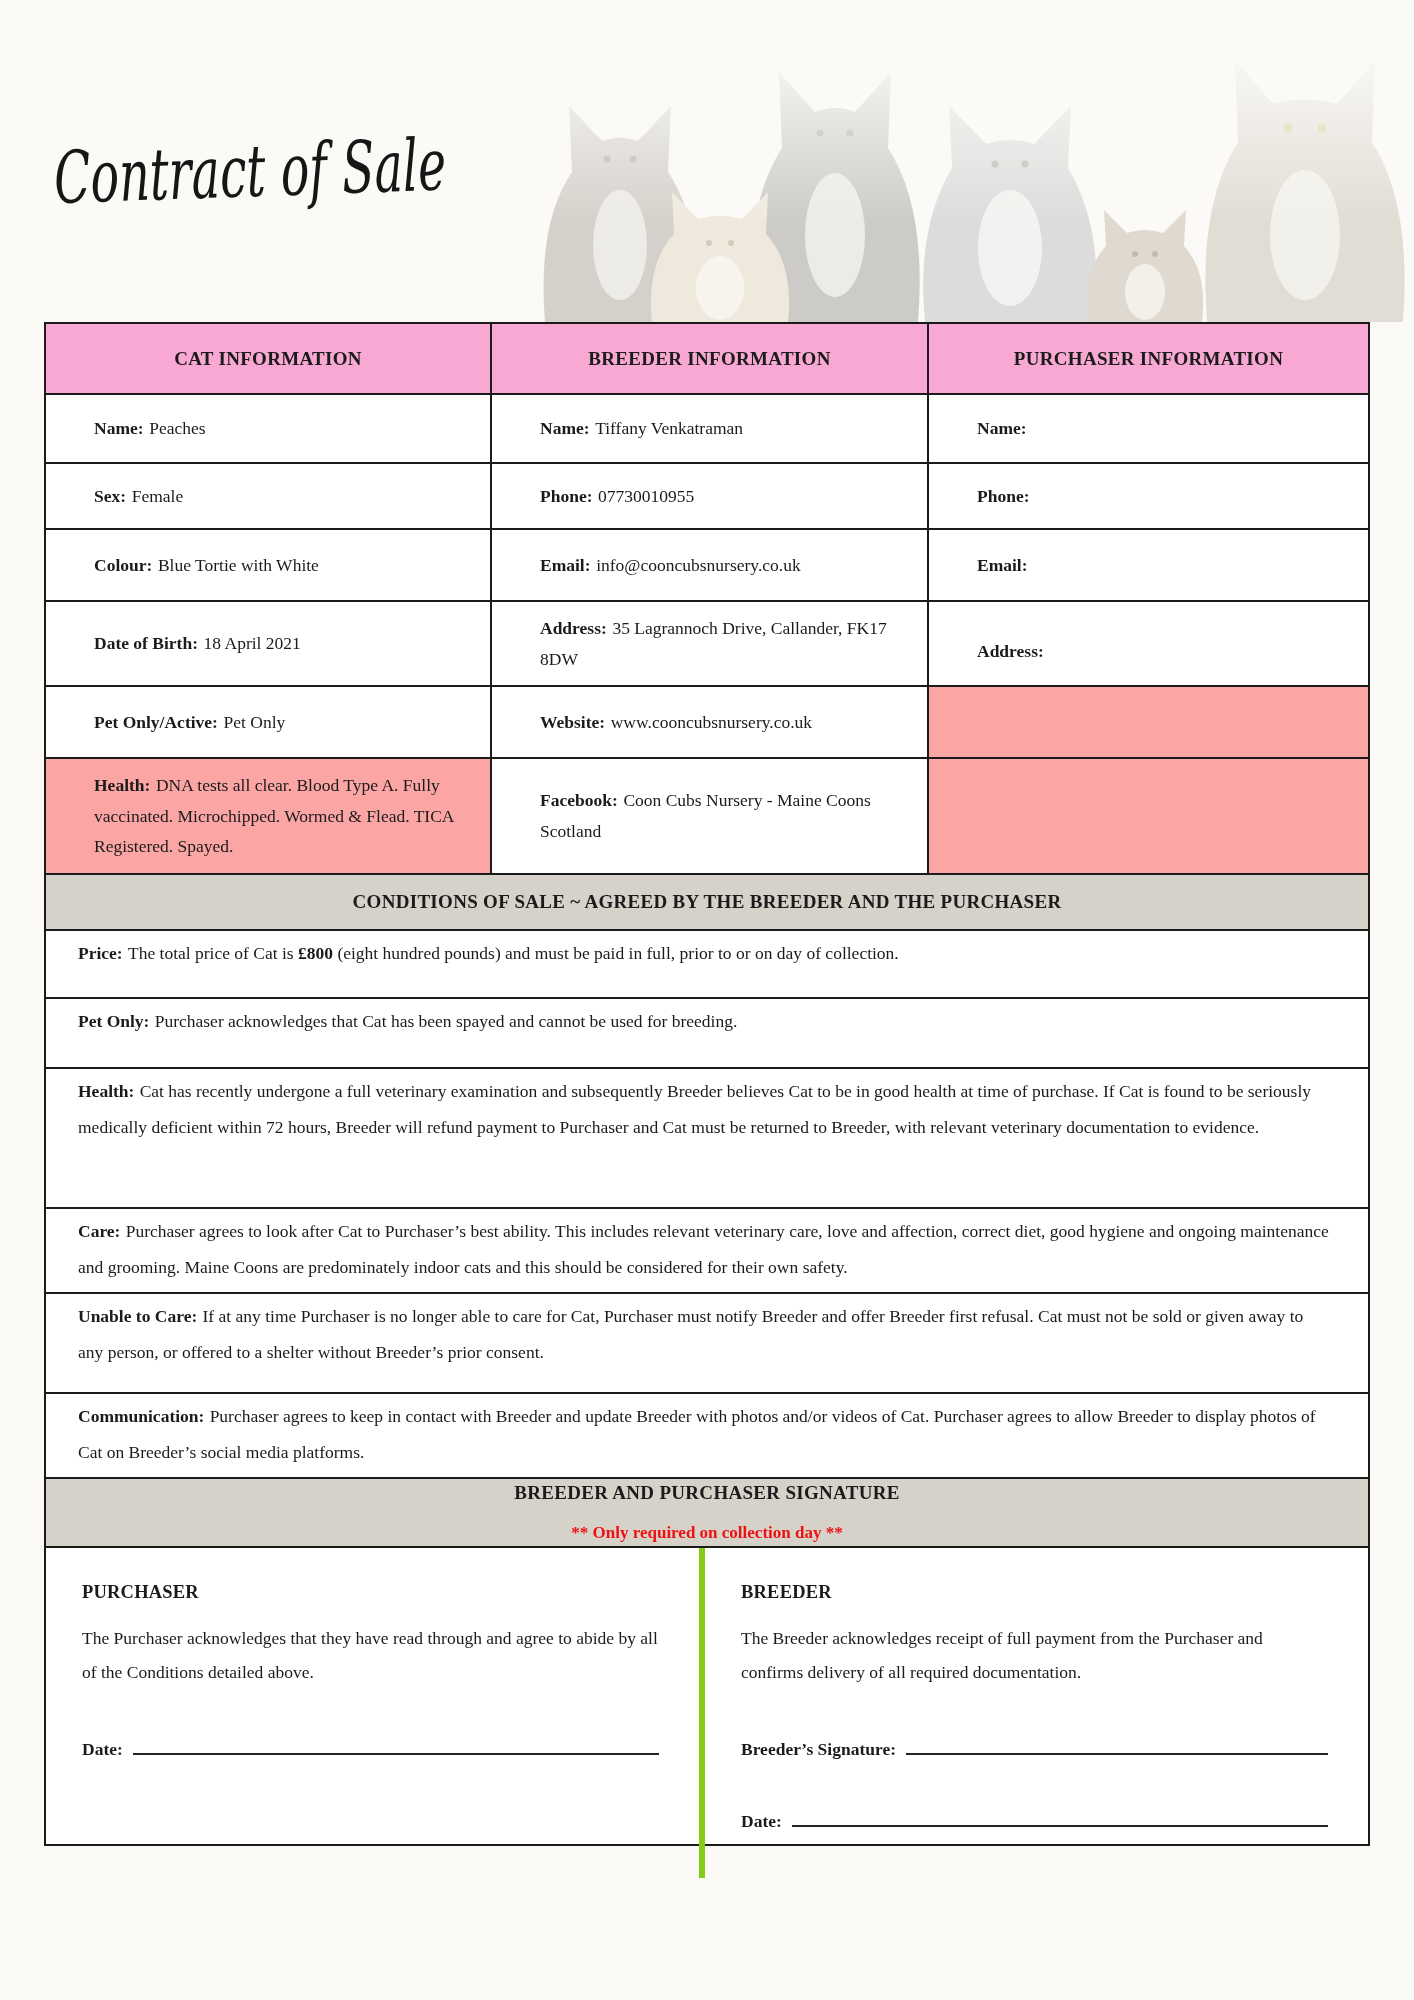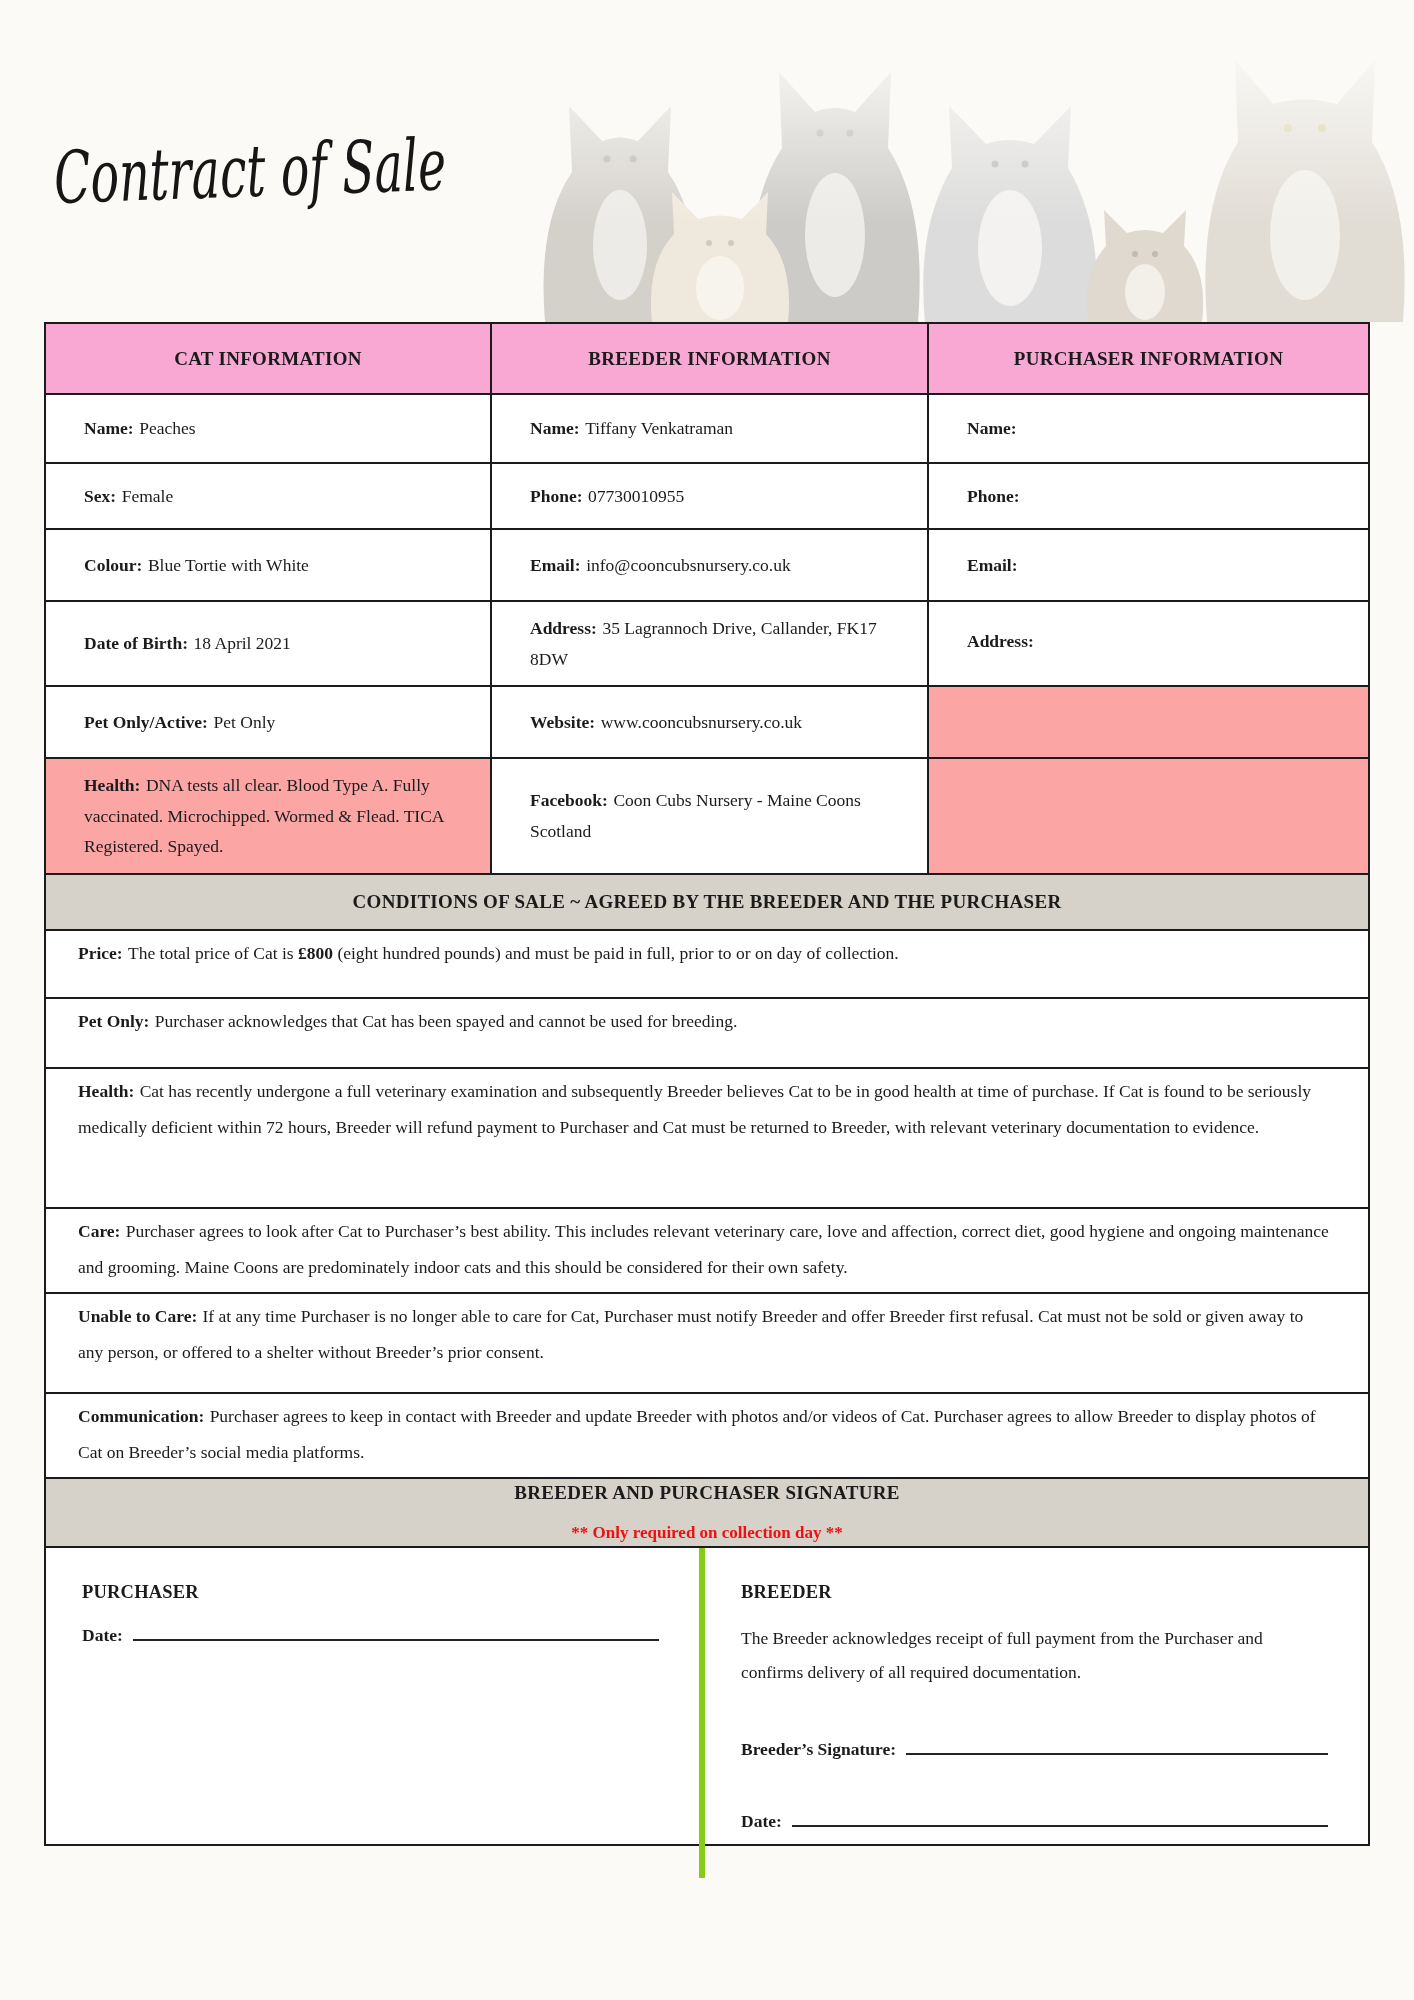--- a/index.html
+++ b/index.html
@@ -44,21 +44,21 @@
   .cell.lastcol{border-right:none;}
   .cell.head{
     justify-content:center;text-align:center;
     background:#f9a8d4;
     font-weight:bold;font-size:19px;letter-spacing:.3px;
     padding:0 8px;
   }
   .cell.muted{background:#fca5a5;justify-content:center;}
   .cell.top{align-items:flex-start;padding-top:18px;}
   .cell b{margin-right:.32em;white-space:nowrap;}
-  .cell p{margin:6px;}
+  .cell p{margin:16px;}
   .band{
     box-sizing:border-box;
     border-bottom:2px solid #1b1b1b;
     background:#d6d2ca;
     display:flex;flex-direction:column;align-items:center;justify-content:center;
     text-align:center;
   }
   .band .band-title{font-weight:bold;font-size:19px;letter-spacing:.3px;}
   .band .band-note{font-weight:bold;font-size:17px;margin-top:19px;}
   .cond{
@@ -235,20 +235,21 @@
     </div>
 
     <div class="band" style="height:69px">
       <div class="band-title">BREEDER AND PURCHASER SIGNATURE</div>
       <div class="band-note" style="color:#ee1111">** Only required on collection day **</div>
     </div>
 
     <div class="sig-grid">
       <div class="sig-cell leftcol">
         <h3>PURCHASER</h3>
+        <p class="sig-text">The Purchaser acknowledges that they have read through and agree to abide by all of the Conditions detailed above.</p>
         <div class="sig-line">
           <b>Date:</b>
           <span class="line"></span>
         </div>
       </div>
       <div class="sig-cell">
         <h3>BREEDER</h3>
         <p class="sig-text">The Breeder acknowledges receipt of full payment from the Purchaser and confirms delivery of all required documentation.</p>
         <div class="sig-line">
           <b>Breeder’s Signature:</b>

